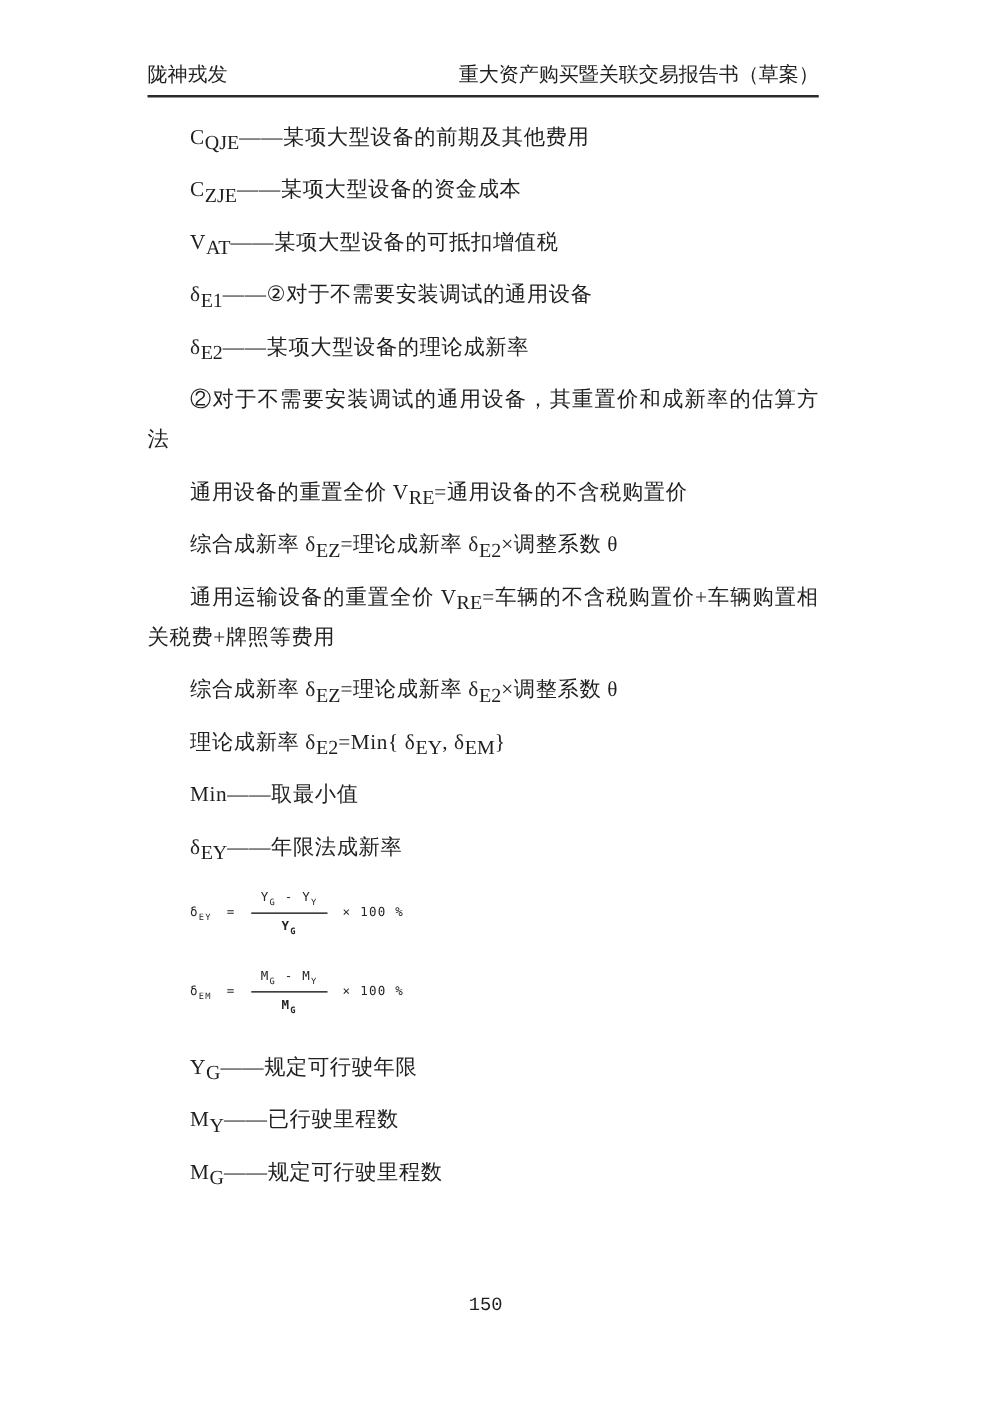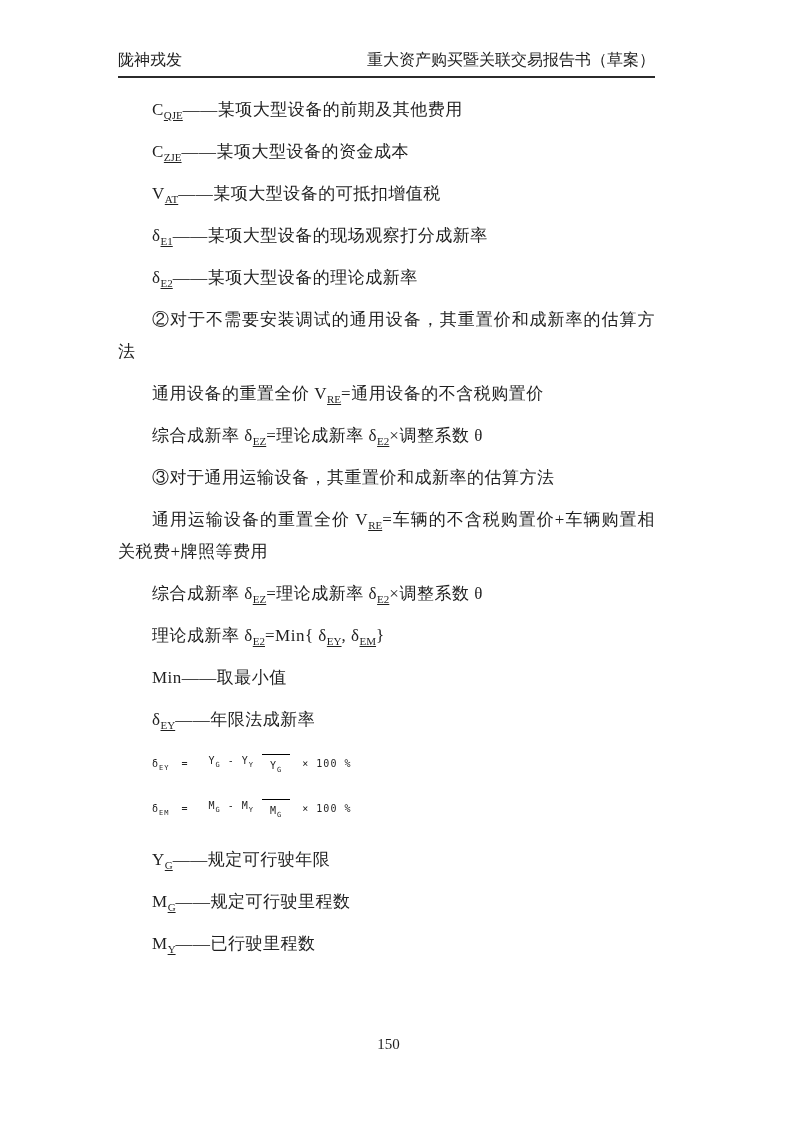--- a/index.html
+++ b/index.html
@@ -33,80 +33,80 @@
   }
   p.line {
     margin: 0 0 10px 0;
     line-height: 32px;
     font-size: 17px;
     text-indent: 34px;
     text-align: justify;
     letter-spacing: 0.5px;
   }
   p.line sub {
-    font-size: 11px;
+    font-size: 16px;
     line-height: 0;
     letter-spacing: 0;
-    text-decoration: underline;
   }
   .formula {
     margin: 18px 0 26px 34px;
     display: flex;
     align-items: center;
     gap: 12px;
     font-family: "DejaVu Sans Mono", monospace;
     font-size: 10px;
     color: #242424;
     letter-spacing: 1px;
   }
   .formula sub { font-size: 7px; line-height: 0; }
   .frac {
     display: inline-flex;
-    flex-direction: row;
-    align-items: flex-start;
+    flex-direction: column;
+    align-items: flex-end;
   }
   .frac .num {
     padding: 0 8px 4px 8px;
     line-height: 14px;
   }
   .frac .den {
     border-top: 1px solid #000;
     padding: 4px 8px 0 8px;
     line-height: 14px;
     align-self: stretch;
     text-align: center;
+    font-weight: bold;
   }
   .ftr {
     position: absolute;
     left: 0;
     right: 0;
     top: 1036px;
     text-align: center;
     font-size: 15px;
+    font-family: Liberation Mono, monospace;
   }
 </style>
 </head>
 <body>
 
 <div class="page">
   <header class="hdr">
     <span>陇神戎发</span>
     <span>重大资产购买暨关联交易报告书（草案）</span>
   </header>
 
   <main class="doc-body">
       <p class="line"><span>C</span><sub>QJE</sub><span>——某项大型设备的前期及其他费用</span></p>
       <p class="line"><span>C</span><sub>ZJE</sub><span>——某项大型设备的资金成本</span></p>
       <p class="line"><span>V</span><sub>AT</sub><span>——某项大型设备的可抵扣增值税</span></p>
-      <p class="line"><span>δ</span><sub>E1</sub><span>——某项大型设备的现场观察打分成新率</span></p>
+      <p class="line"><span>δ</span><sub>E1</sub><span>——②对于不需要安装调试的通用设备</span></p>
       <p class="line"><span>δ</span><sub>E2</sub><span>——某项大型设备的理论成新率</span></p>
       <p class="line"><span>②对于不需要安装调试的通用设备，其重置价和成新率的估算方法</span></p>
       <p class="line"><span>通用设备的重置全价 V</span><sub>RE</sub><span>=通用设备的不含税购置价</span></p>
       <p class="line"><span>综合成新率 δ</span><sub>EZ</sub><span>=理论成新率 δ</span><sub>E2</sub><span>×调整系数 θ</span></p>
-      <p class="line"><span>③对于通用运输设备，其重置价和成新率的估算方法</span></p>
       <p class="line"><span>通用运输设备的重置全价 V</span><sub>RE</sub><span>=车辆的不含税购置价+车辆购置相关税费+牌照等费用</span></p>
       <p class="line"><span>综合成新率 δ</span><sub>EZ</sub><span>=理论成新率 δ</span><sub>E2</sub><span>×调整系数 θ</span></p>
       <p class="line"><span>理论成新率 δ</span><sub>E2</sub><span>=Min{ δ</span><sub>EY</sub><span>, δ</span><sub>EM</sub><span>}</span></p>
       <p class="line"><span>Min——取最小值</span></p>
       <p class="line"><span>δ</span><sub>EY</sub><span>——年限法成新率</span></p>
       <div class="formula">
         <span><span>δ</span><sub>EY</sub></span>
         <span>=</span>
         <span class="frac">
           <span class="num"><span>Y</span><sub>G</sub><span> - </span><span>Y</span><sub>Y</sub></span>
@@ -117,20 +117,20 @@
       <div class="formula">
         <span><span>δ</span><sub>EM</sub></span>
         <span>=</span>
         <span class="frac">
           <span class="num"><span>M</span><sub>G</sub><span> - </span><span>M</span><sub>Y</sub></span>
           <span class="den"><span>M</span><sub>G</sub></span>
         </span>
         <span>× 100 %</span>
       </div>
       <p class="line"><span>Y</span><sub>G</sub><span>——规定可行驶年限</span></p>
+      <p class="line"><span>M</span><sub>Y</sub><span>——已行驶里程数</span></p>
       <p class="line"><span>M</span><sub>G</sub><span>——规定可行驶里程数</span></p>
-      <p class="line"><span>M</span><sub>Y</sub><span>——已行驶里程数</span></p>
     </main>
 
   <footer class="ftr">
     <span>150</span>
   </footer>
 </div>
 
 </body></html>

